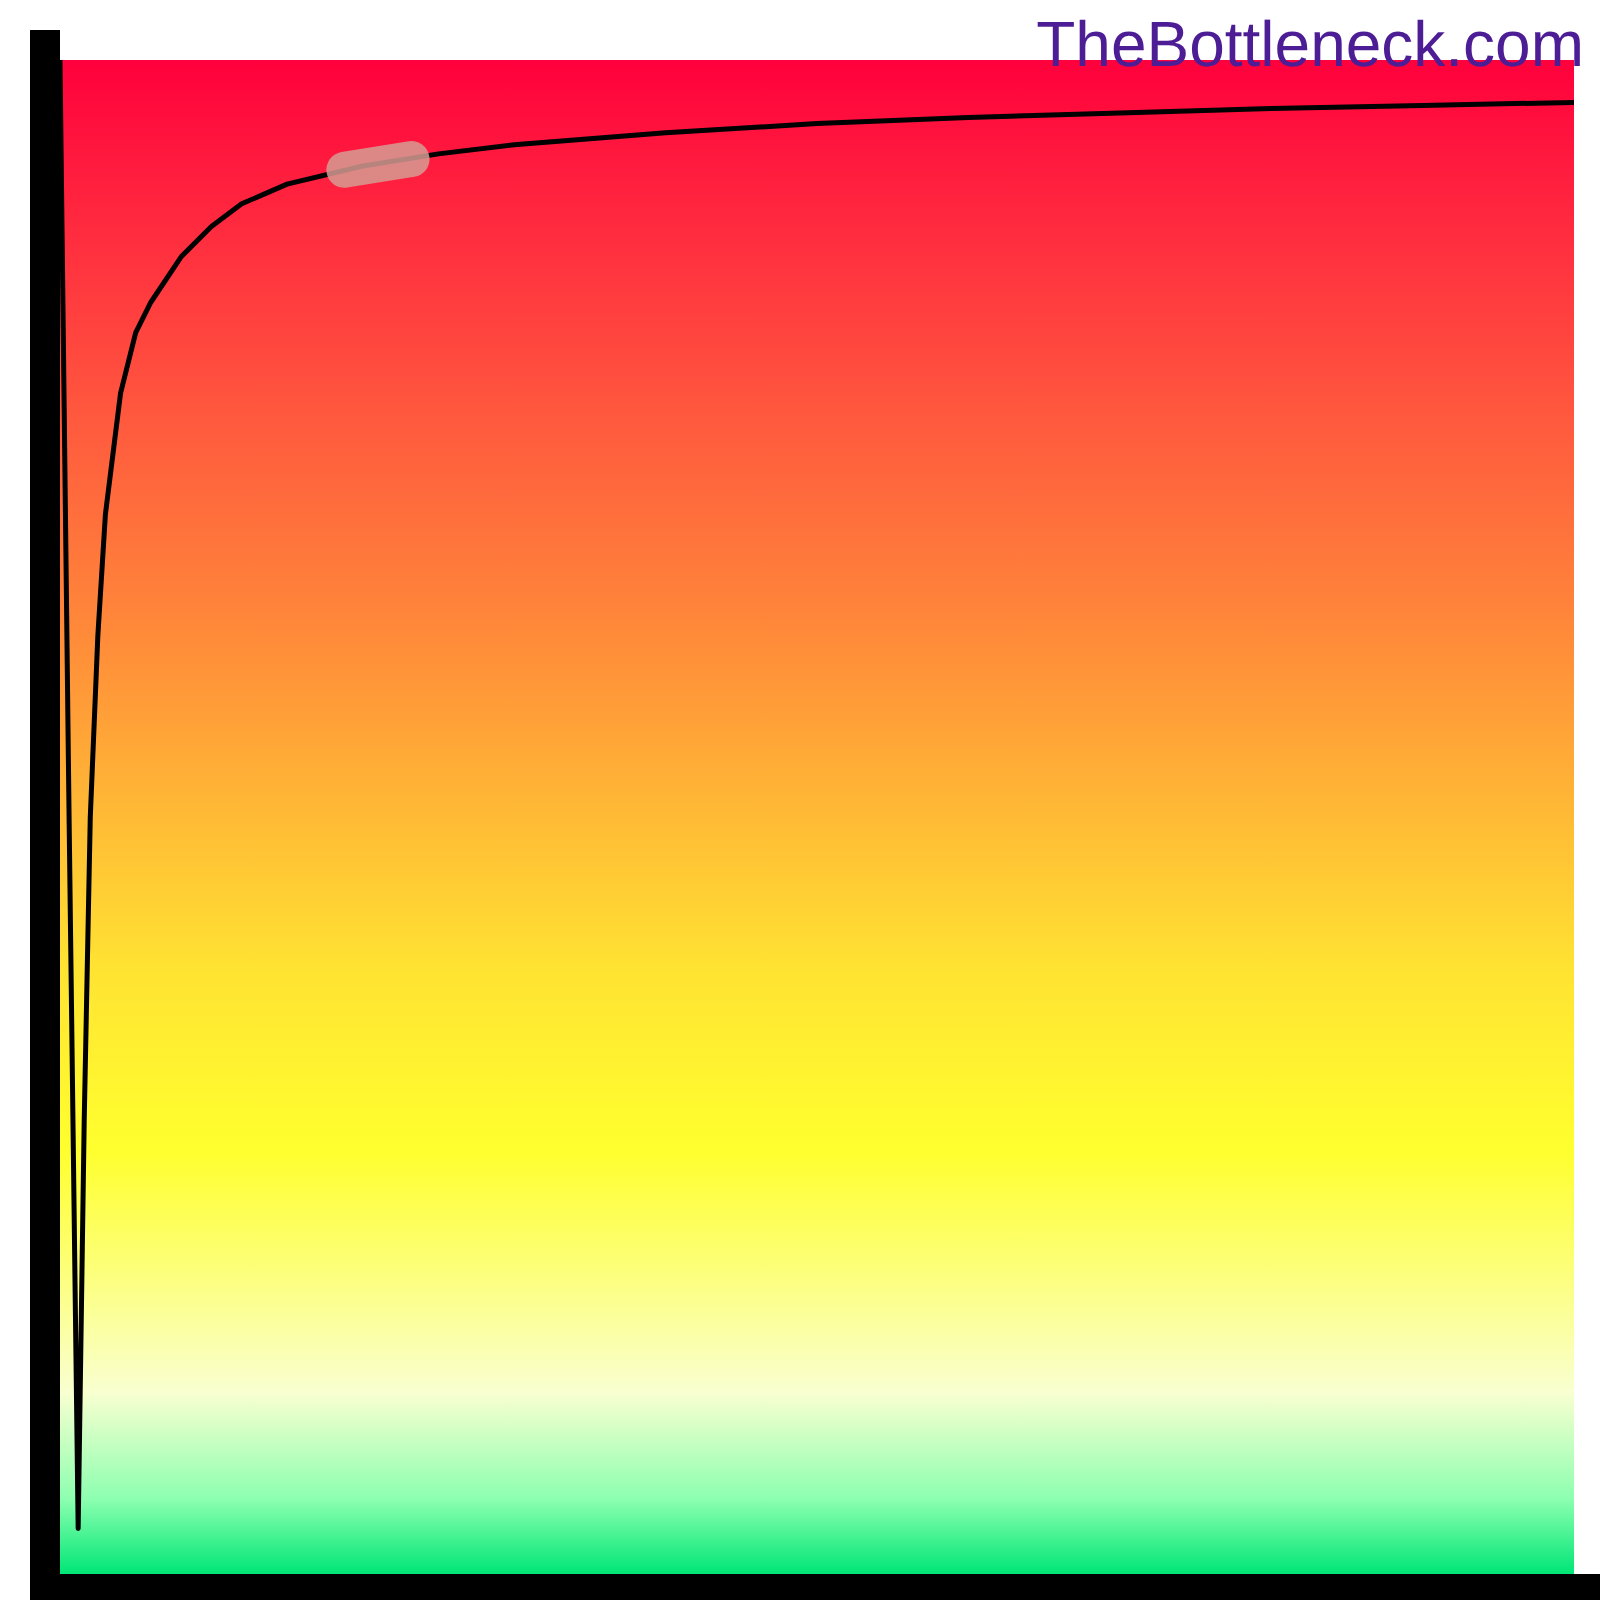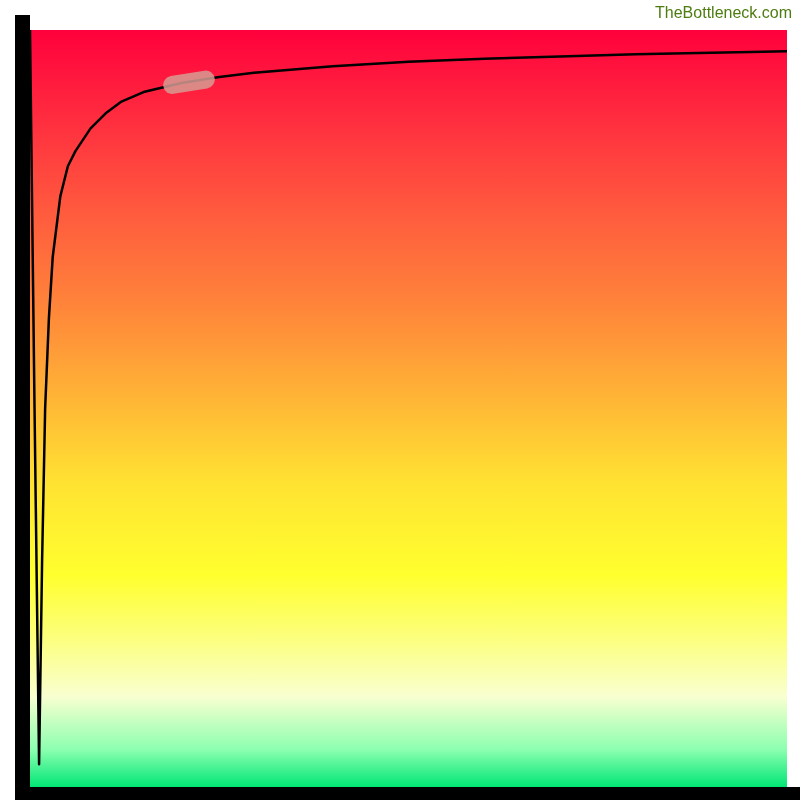--- a/index.html
+++ b/index.html
@@ -65,22 +65,22 @@
     stroke: #d69c93;
     stroke-width: 18px;
     stroke-linecap: round;
     opacity: 0.85;
   }
   .watermark {
     position: absolute;
     top: 4px;
     right: 8px;
     font-family: Arial, Helvetica, sans-serif;
-    font-size: 16px;
-    color: #4d7c0f;
+    font-size: 32px;
+    color: #4c1d95;
     user-select: none;
   }
 </style>
 </head>
 <body>
 
 <div class="stage">
 
   <div class="plot-area"></div>
 

